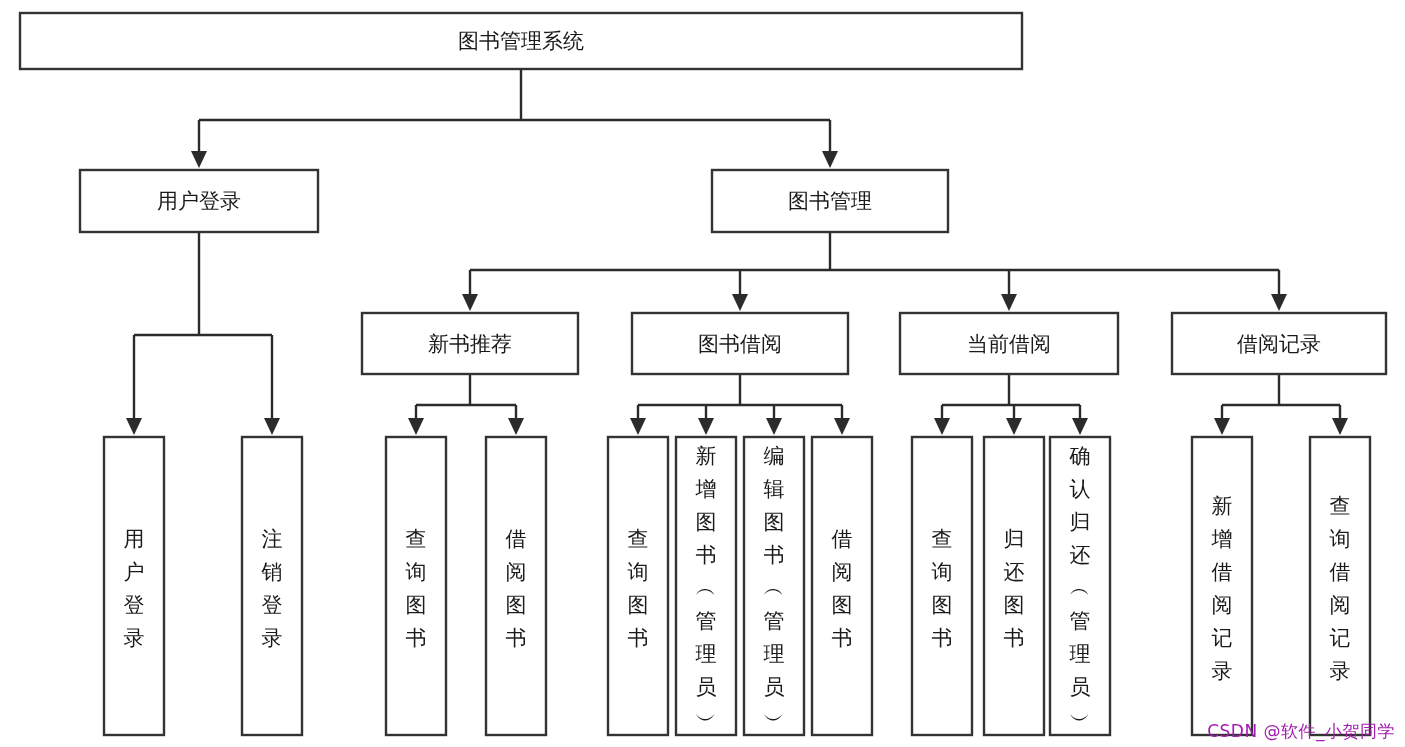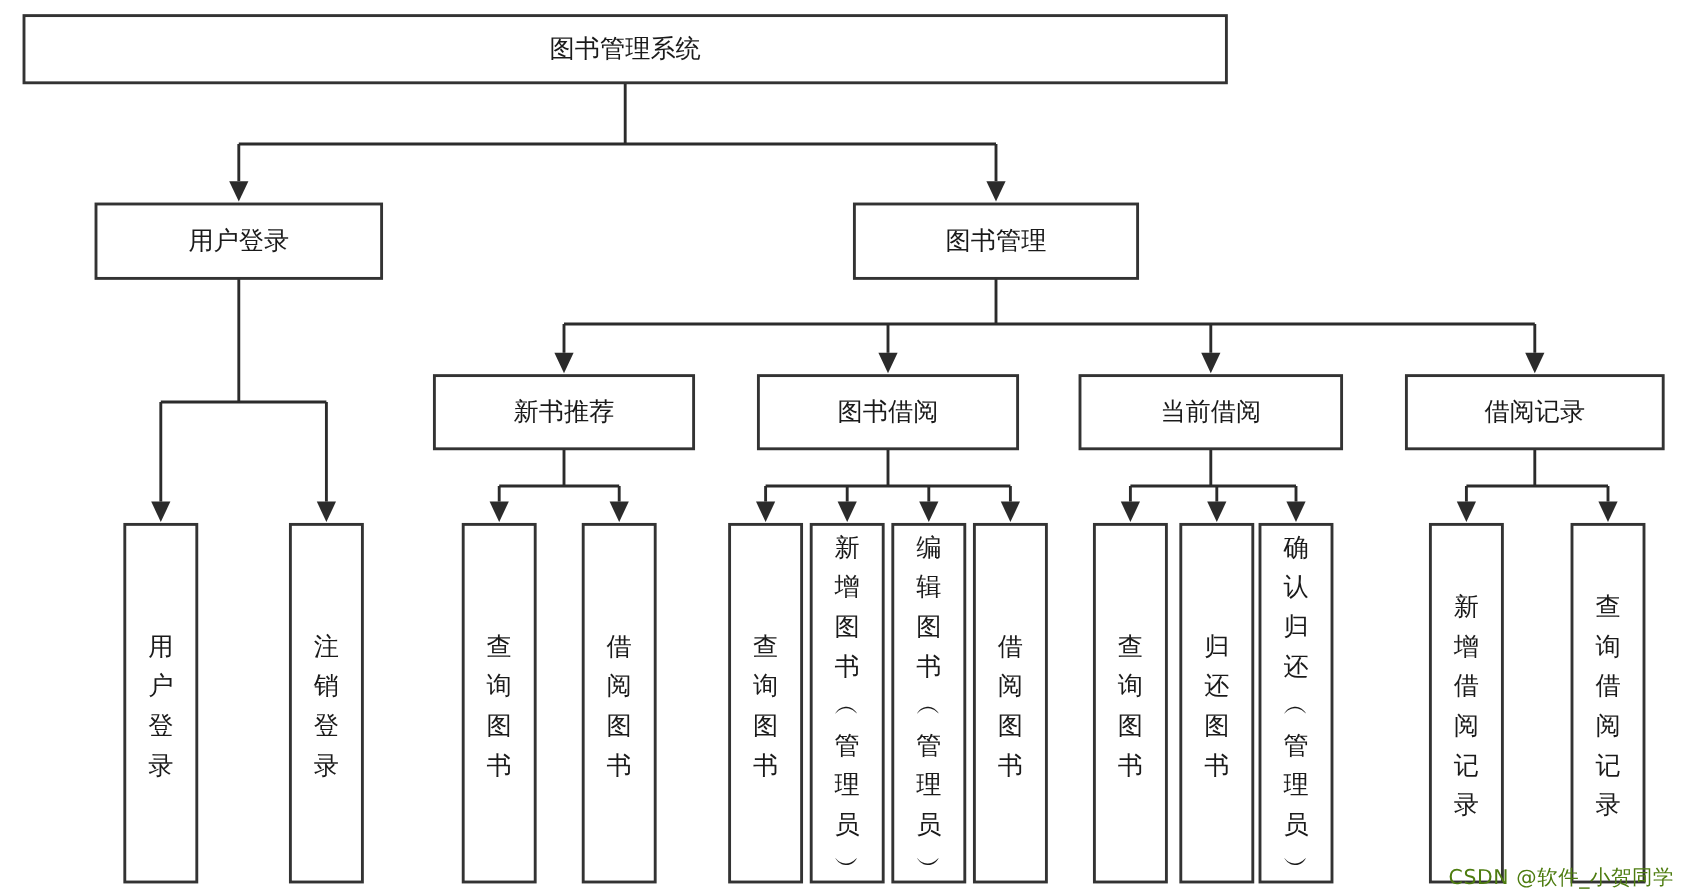--- a/index.html
+++ b/index.html
@@ -53,21 +53,21 @@
   .edge-arrow {
     fill: #2b2b2b;
     stroke: none;
   }
   .watermark {
     position: absolute;
     right: 10px;
     bottom: 4px;
     font-family: "DejaVu Sans", "Liberation Sans", sans-serif;
     font-size: 17px;
-    color: #4d7c0f;
+    color: #a21caf;
     letter-spacing: 0.5px;
     white-space: nowrap;
     pointer-events: none;
   }
 </style>
 </head>
 <body>
 
 <div id="diagram-root">
   <svg class="tree" viewBox="0 0 1405 747" xmlns="http://www.w3.org/2000/svg">

